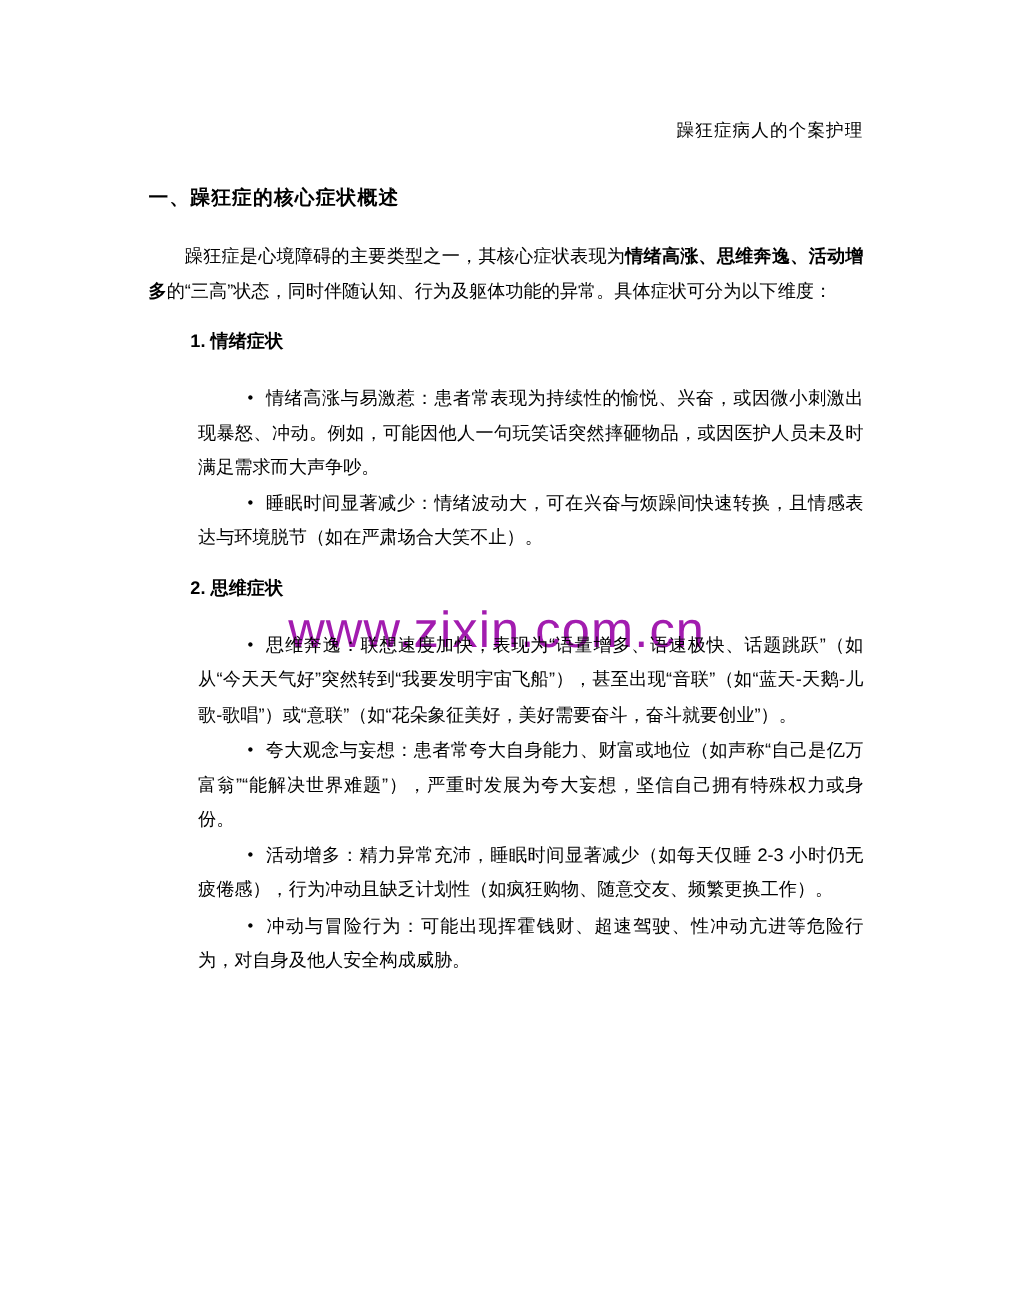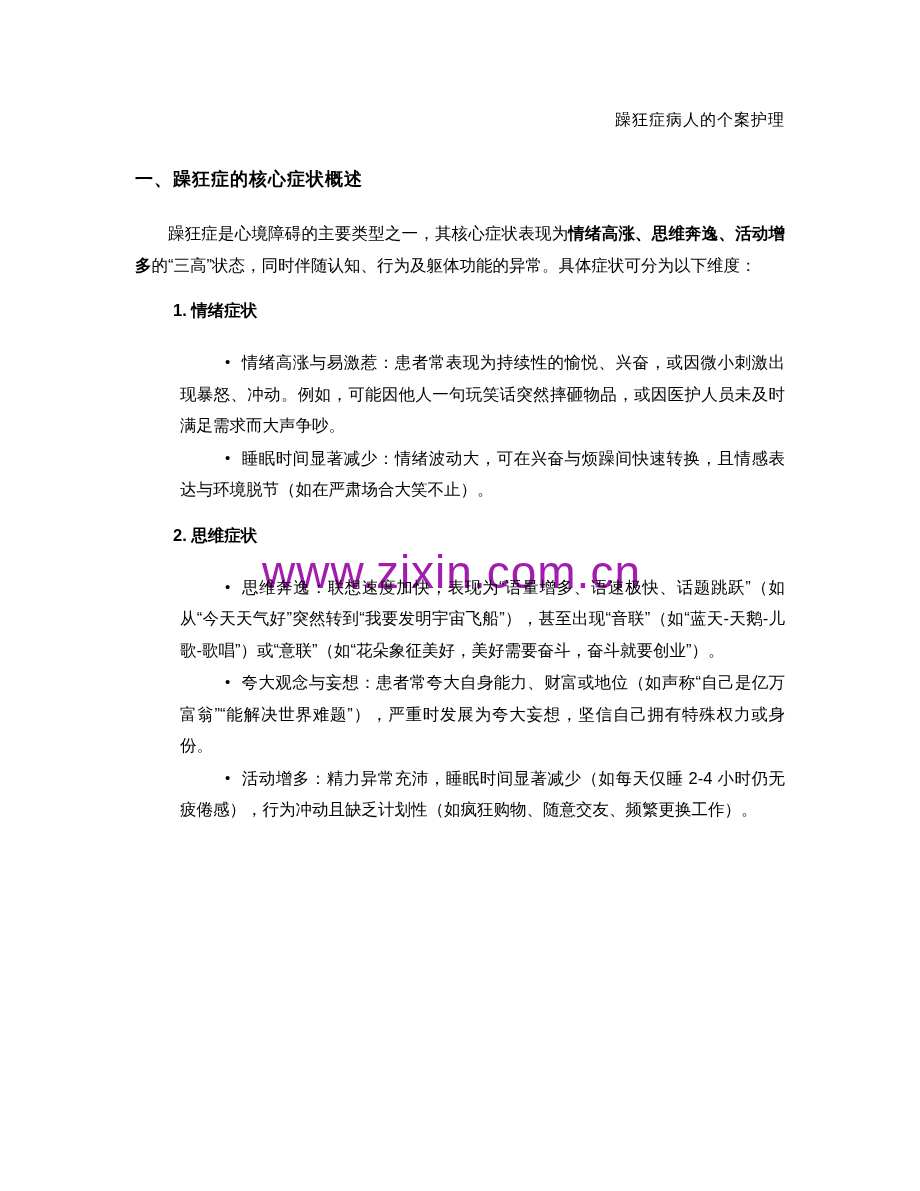--- a/index.html
+++ b/index.html
@@ -95,16 +95,17 @@
 
   <p class="bullet"><span class="bullet-dot">•</span><span class="term">睡眠时间显著减少</span><span>：情绪波动大，可在兴奋与烦躁间快速转换，且情感表达与环境脱节（如在严肃场合大笑不止）。</span></p>
 
   <h3 class="sub-heading">2. 思维症状</h3>
 
   <p class="bullet"><span class="bullet-dot">•</span><span class="term">思维奔逸</span><span>：联想速度加快，表现为“语量增多、语速极快、话题跳跃”（如从“今天天气好”突然转到“我要发明宇宙飞船”），甚至出现“音联”（如“蓝天-天鹅-儿歌-歌唱”）或“意联”（如“花朵象征美好，美好需要奋斗，奋斗就要创业”）。</span></p>
 
   <p class="bullet"><span class="bullet-dot">•</span><span class="term">夸大观念与妄想</span><span>：患者常夸大自身能力、财富或地位（如声称“自己是亿万富翁”“能解决世界难题”），严重时发展为夸大妄想，坚信自己拥有特殊权力或身份。</span></p>
 
 
-  <p class="bullet"><span class="bullet-dot">•</span><span class="term">活动增多</span><span>：精力异常充沛，睡眠时间显著减少（如每天仅睡 2-4 小时仍无疲倦感），行为冲动且缺乏计划性（如疯狂购物、随意交友、频繁更换工作）。</span></p>
+  <p class="bullet"><span class="bullet-dot">•</span><span class="term">活动增多</span><span>：精力异常充沛，睡眠时间显著减少（如每天仅睡 2-3 小时仍无疲倦感），行为冲动且缺乏计划性（如疯狂购物、随意交友、频繁更换工作）。</span></p>
 
+  <p class="bullet"><span class="bullet-dot">•</span><span class="term">冲动与冒险行为</span><span>：可能出现挥霍钱财、超速驾驶、性冲动亢进等危险行为，对自身及他人安全构成威胁。</span></p>
 
 </div>
 
 </body></html>

